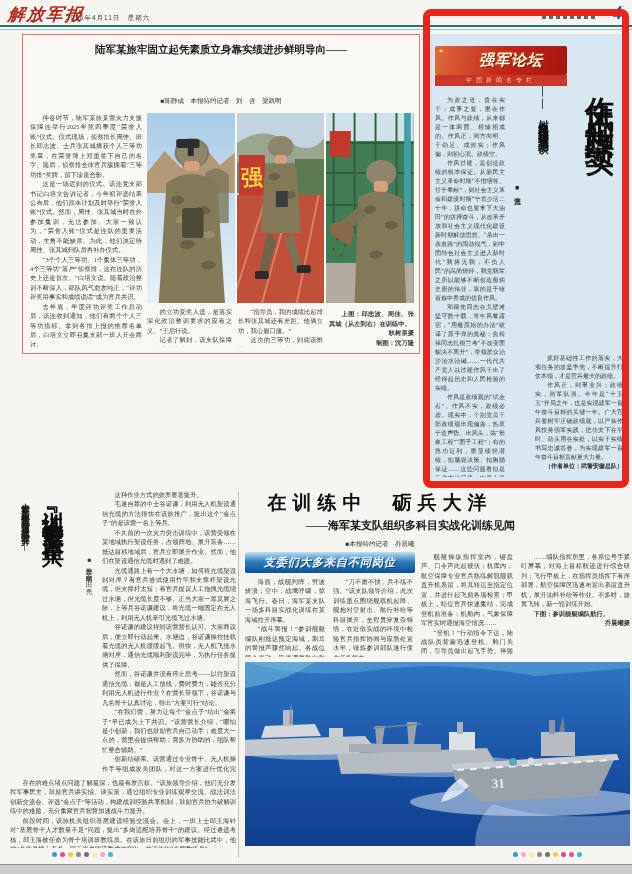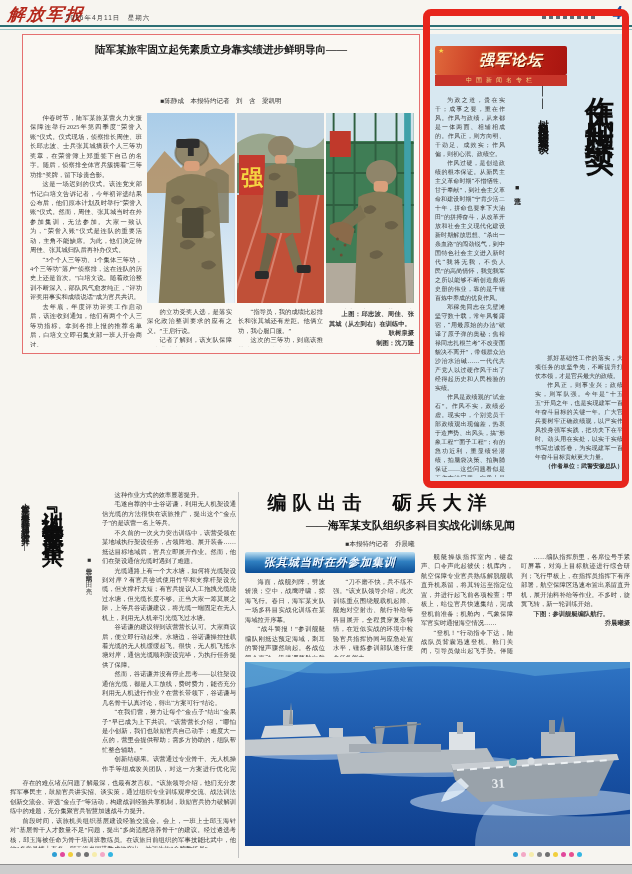--- a/index.html
+++ b/index.html
@@ -249,25 +249,25 @@
         <span class="dot" style="background: rgb(112, 112, 112);"></span>
         <span class="dot" style="background: rgb(246, 236, 171);"></span>
         <span class="dot" style="background: rgb(243, 168, 198);"></span>
         <span class="dot" style="background: rgb(53, 182, 226);"></span>
       </div>
   </div>
 
   <div class="abs divider"></div>
 
   <div class="abs navy">
-    <div class="abs navy-headline">编队出击　砺兵大洋</div>
+    <div class="abs navy-headline">在训练中　砺兵大洋</div>
     <div class="abs navy-sub">——海军某支队组织多科目实战化训练见闻</div>
     <div class="abs byline navy-byline">■本报特约记者　乔晨曦</div>
     <div class="abs navy-banner">
-      <span>张其城当时在外参加集训</span>
+      <span>支委们大多来自不同岗位</span>
     </div>
     <div class="abs txt nc1">
         <p>海面，战舰列阵，劈波斩浪；空中，战鹰呼啸，掠海飞行。春日，海军某支队一场多科目实战化训练在某海域拉开序幕。</p>
         <p>“战斗警报！”参训舰艇编队刚抵达预定海域，刺耳的警报声骤然响起。各战位闻令而动，迅速调整航向航速，检查有关阵位。</p>
       </div>
     <div class="abs txt nc2">
         <p>“刀不磨不快，兵不练不强。”该支队领导介绍，此次训练重点围绕舰载机起降、舰炮对空射击、航行补给等科目展开，全程贯穿复杂特情，在近似实战的环境中检验官兵指挥协同与应急处置水平，锤炼参训部队遂行使命任务能力。</p>
       </div>
     <div class="abs txt nc3">
         <p>舰艇操纵指挥室内，键盘声、口令声此起彼伏；机库内，航空保障专业官兵熟练解脱舰载直升机系留，将其转运至指定位置，并进行起飞前各项检查；甲板上，站位官兵快速集结，完成登机前准备；机舱内，气象保障军官实时通报海空情况……</p>

